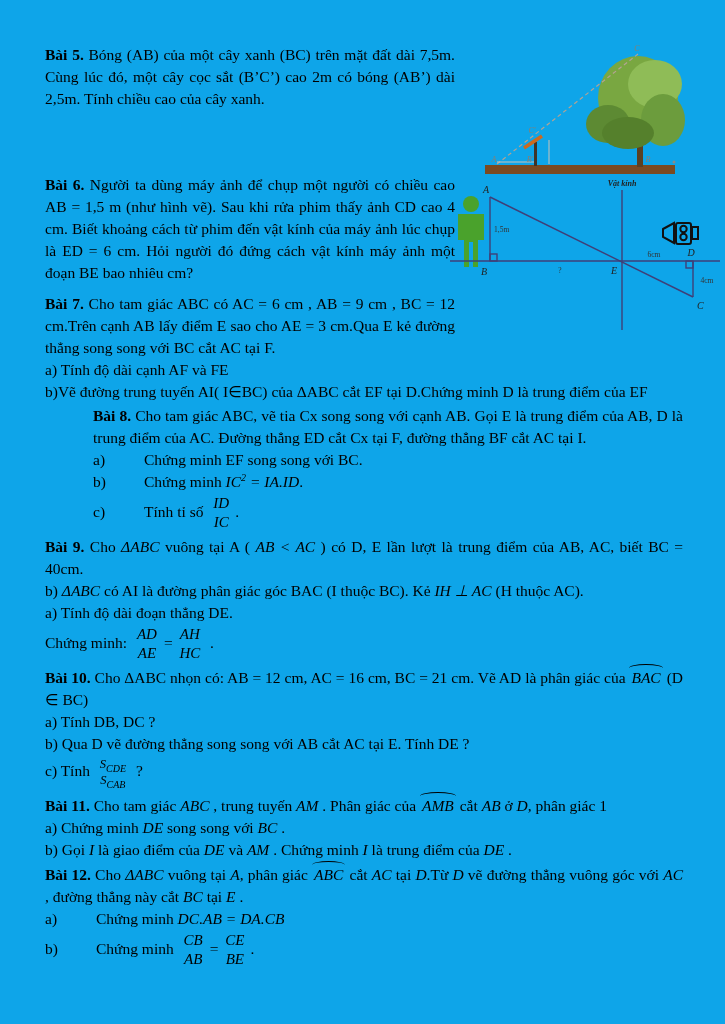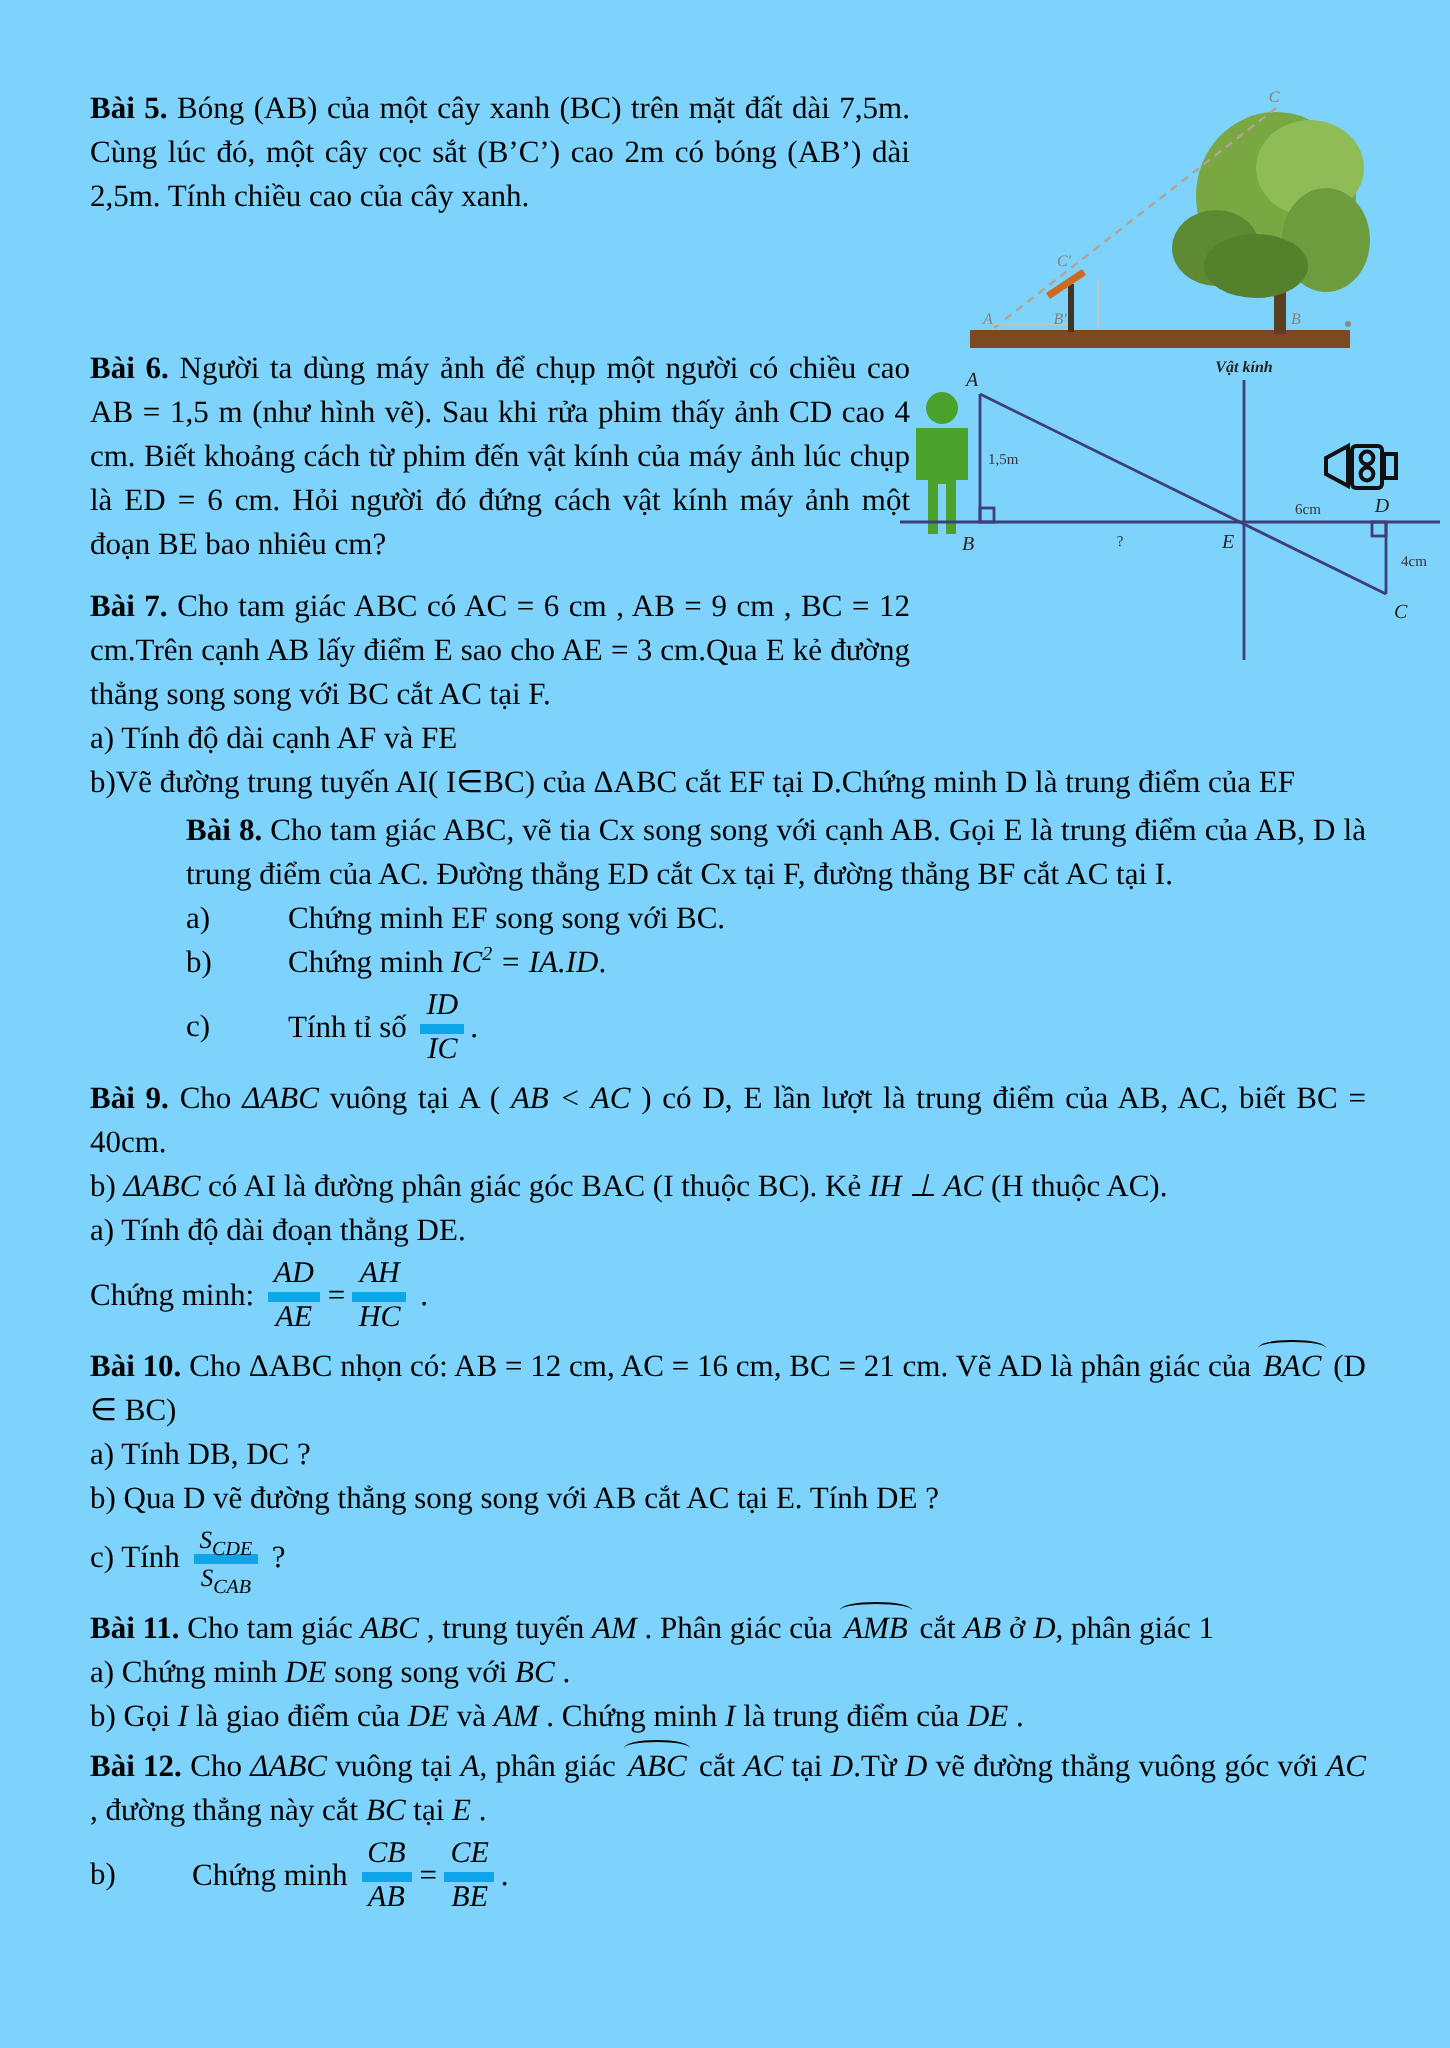--- a/index.html
+++ b/index.html
@@ -1,29 +1,29 @@
 <!DOCTYPE html>
 <html><head>
 <meta charset="utf-8">
 <style>
   html,body{margin:0;padding:0;background:#ffffff;}
   body{width:725px;height:1024px;font-family:"Liberation Serif",serif;color:#000;}
-  #doc{position:relative;width:725px;height:1024px;overflow:hidden;background:#7dd3fc;}
+  #doc{position:relative;width:725px;height:1024px;overflow:hidden;background:#0ea5e9;}
   #content{position:absolute;left:45px;top:44px;width:638px;}
   p{margin:0;}
   .para{font-size:15.5px;line-height:22px;text-align:justify;}
   .narrow{width:410px;}
   .item{font-size:15.5px;line-height:22px;text-align:left;}
   .tabbed .marker{display:inline-block;width:51px;}
   .it{font-style:italic;}
   .bd{font-weight:bold;}
   sup{font-size:10px;line-height:0;}
   sub{font-size:10px;line-height:0;}
   .frac{display:inline-block;text-align:center;vertical-align:middle;line-height:1.15;margin:2px 3px;font-size:15px;}
-  .frac .num{display:block;border-bottom:5px solid #0ea5e9;padding:0 3px;}
+  .frac .num{display:block;border-bottom:2px solid #0ea5e9;padding:0 3px;}
   .frac .den{display:block;padding:0 3px;}
   .frac.small{font-size:12.5px;}
   .arc{position:relative;font-style:italic;padding:1px 2px 0 2px;display:inline-block;}
   .arc::before{content:"";position:absolute;left:0;right:0;top:-2px;height:7px;
     border-top:1.3px solid #000;border-radius:50% 50% 0 0;}
   .fig{position:absolute;}
   #fig-shadow{left:450px;top:36px;width:272px;height:156px;}
   #fig-camera{left:448px;top:178px;width:277px;height:160px;}
   svg text{font-family:"Liberation Serif",serif;}
   .flabel{font-style:italic;font-size:10px;fill:#222;}
@@ -66,20 +66,21 @@
         <p class="item"><span>b) Qua D vẽ đường thẳng song song với AB cắt AC tại E. Tính DE ?</span></p>
         <p class="item"><span>c) Tính </span><span class="frac small"><span class="num"><span class="it">S</span><sub class="it">CDE</sub></span><span class="den"><span class="it">S</span><sub class="it">CAB</sub></span></span><span> ?</span></p>
       </div>
       <div style="margin-bottom: 2px;">
         <p class="para"><span class="bd">Bài 11.</span><span> Cho tam giác </span><span class="it">ABC</span><span> , trung tuyến </span><span class="it">AM</span><span> . Phân giác của </span><span class="it arc">AMB</span><span> cắt </span><span class="it">AB</span><span> ở </span><span class="it">D</span><span>, phân giác 1</span></p>
         <p class="item"><span>a) Chứng minh </span><span class="it">DE</span><span> song song với </span><span class="it">BC</span><span> .</span></p>
         <p class="item"><span>b) Gọi </span><span class="it">I</span><span> là giao điểm của </span><span class="it">DE</span><span> và </span><span class="it">AM</span><span> . Chứng minh </span><span class="it">I</span><span> là trung điểm của </span><span class="it">DE</span><span> .</span></p>
       </div>
       <div style="margin-bottom: 0px;">
         <p class="para"><span class="bd">Bài 12.</span><span> Cho </span><span class="it">ΔABC</span><span> vuông tại </span><span class="it">A</span><span>, phân giác </span><span class="it arc">ABC</span><span> cắt </span><span class="it">AC</span><span> tại </span><span class="it">D</span><span>.Từ </span><span class="it">D</span><span> vẽ đường thẳng vuông góc với </span><span class="it">AC</span><span> , đường thẳng này cắt </span><span class="it">BC</span><span> tại </span><span class="it">E</span><span> .</span></p>
+        <p class="item tabbed"><span class="marker">a)</span><span>Chứng minh </span><span class="it">DC.AB = DA.CB</span></p>
         <p class="item tabbed"><span class="marker">b)</span><span>Chứng minh </span><span class="frac"><span class="num"><span class="it">CB</span></span><span class="den"><span class="it">AB</span></span></span><span class="it">=</span><span class="frac"><span class="num"><span class="it">CE</span></span><span class="den"><span class="it">BE</span></span></span><span>.</span></p>
       </div>
     </div>
 
   <div id="fig-shadow" class="fig">
     <svg width="272" height="156" viewBox="0 0 272 156">
 
       <rect x="35" y="129" width="190" height="9" fill="#7b4a21"></rect>
       <circle cx="224" cy="126" r="1.5" fill="#8a8a8a"></circle>
 

